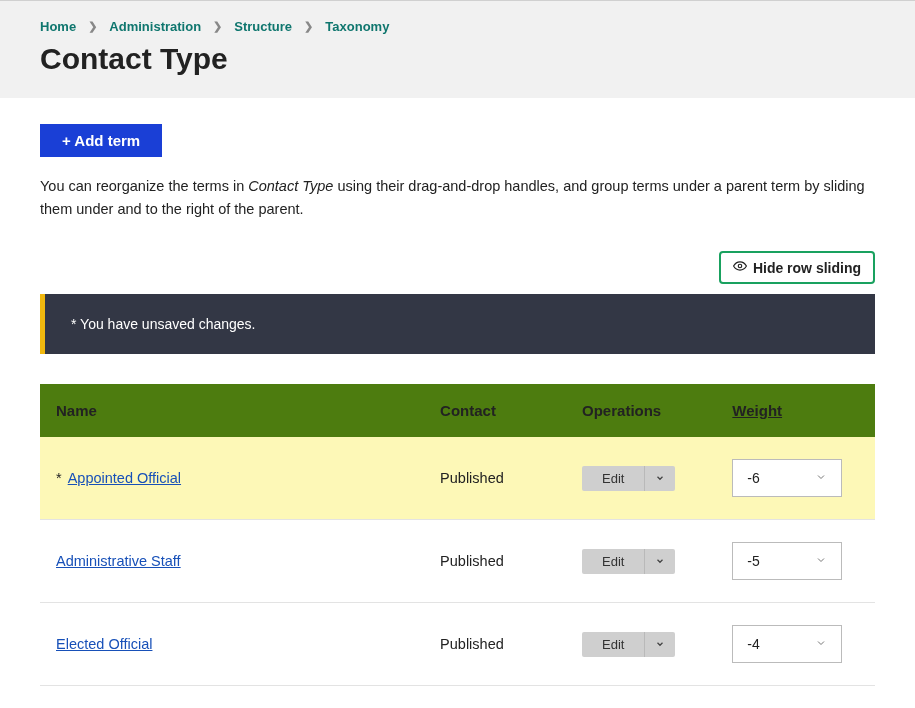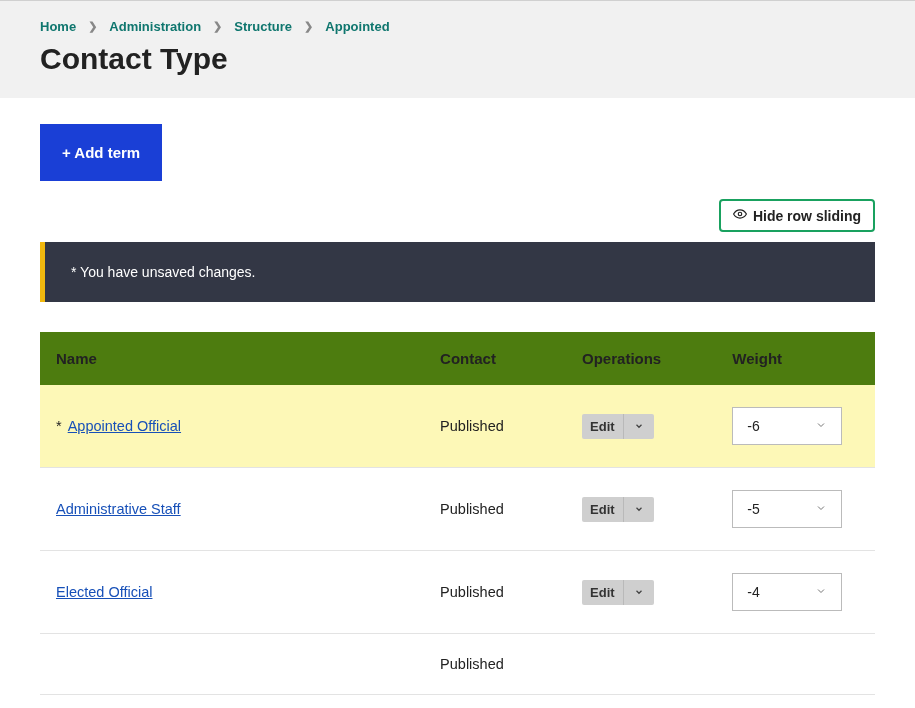--- a/index.html
+++ b/index.html
@@ -44,21 +44,21 @@
   .content {
     padding: 26px 40px 40px 40px;
   }
   .btn-primary {
     display: inline-block;
     background: #1a3fd6;
     color: #fff;
     font-weight: 600;
     font-size: 15px;
     border: none;
-    padding: 20px 22px;
+    padding: 8px 22px;
     cursor: pointer;
     margin-bottom: 18px;
   }
   .helptext {
     font-size: 14.5px;
     color: #222;
     line-height: 1.6;
     margin-bottom: 30px;
   }
   .helptext em {
@@ -126,23 +126,23 @@
   }
   .opbtn {
     display: inline-flex;
     align-items: stretch;
     background: #cfcfcf;
     border-radius: 2px;
     overflow: hidden;
     cursor: pointer;
   }
   .opbtn .edit {
-    padding: 5px 8px;
+    padding: 5px 20px;
     font-size: 13px;
-    font-weight: 700;
+    font-weight: 400;
     color: #333;
   }
   .opbtn .caret {
     padding: 5px 10px;
     border-left: 1px solid #b9b9b9;
     display: flex;
     align-items: center;
   }
   .weight-select {
     border: 1px solid #bbb;
@@ -155,41 +155,44 @@
     font-size: 14px;
     cursor: pointer;
   }
   .chev {
     font-size: 11px;
     color: #555;
   }
   .col-name { width: 46%; }
   .col-status { width: 17%; }
   .col-ops { width: 18%; }
-  .col-weight { width: 19%; }
+  .col-weight { width: 19%; text-decoration: underline; }
 </style>
 </head>
 <body>
 
 <div class="header-region">
   <nav class="breadcrumb">
     <a>Home</a>
     <span class="sep">❯</span>
     <a>Administration</a>
     <span class="sep">❯</span>
     <a>Structure</a>
     <span class="sep">❯</span>
-    <a>Appointed</a>
+    <a>Taxonomy</a>
   </nav>
   <h1 class="page-title">Contact Type</h1>
 </div>
 
 <div class="content">
   <button class="btn-primary">+ Add term</button>
 
+  <p class="helptext">
+    <span>You can reorganize the terms in </span><em>Contact Type</em><span> using their drag-and-drop handles, and group terms under a parent term by sliding them under and to the right of the parent.</span>
+  </p>
 
   <div class="row-weights-row">
     <div class="hide-weights">
       <span>
         <svg width="14" height="14" viewBox="0 0 24 24" fill="none" stroke="#222" stroke-width="2">
             <path d="M1 12s4-7 11-7 11 7 11 7-4 7-11 7S1 12 1 12z"></path>
             <circle cx="12" cy="12" r="3"></circle>
           </svg>
       </span>
       <span>Hide row sliding</span>

